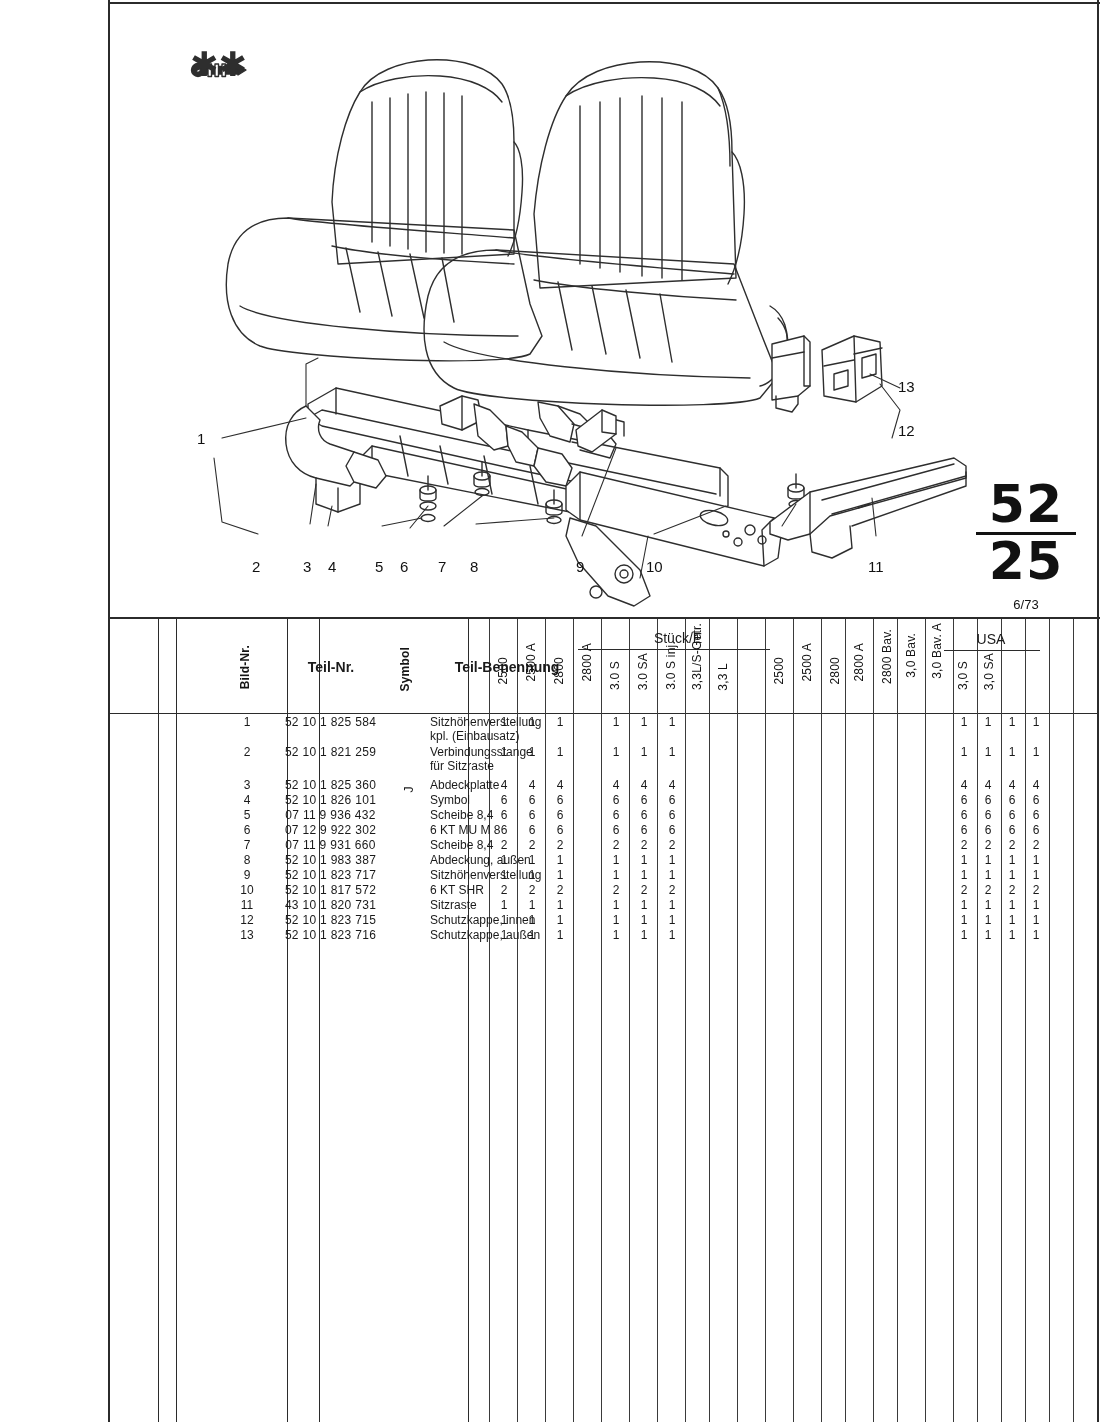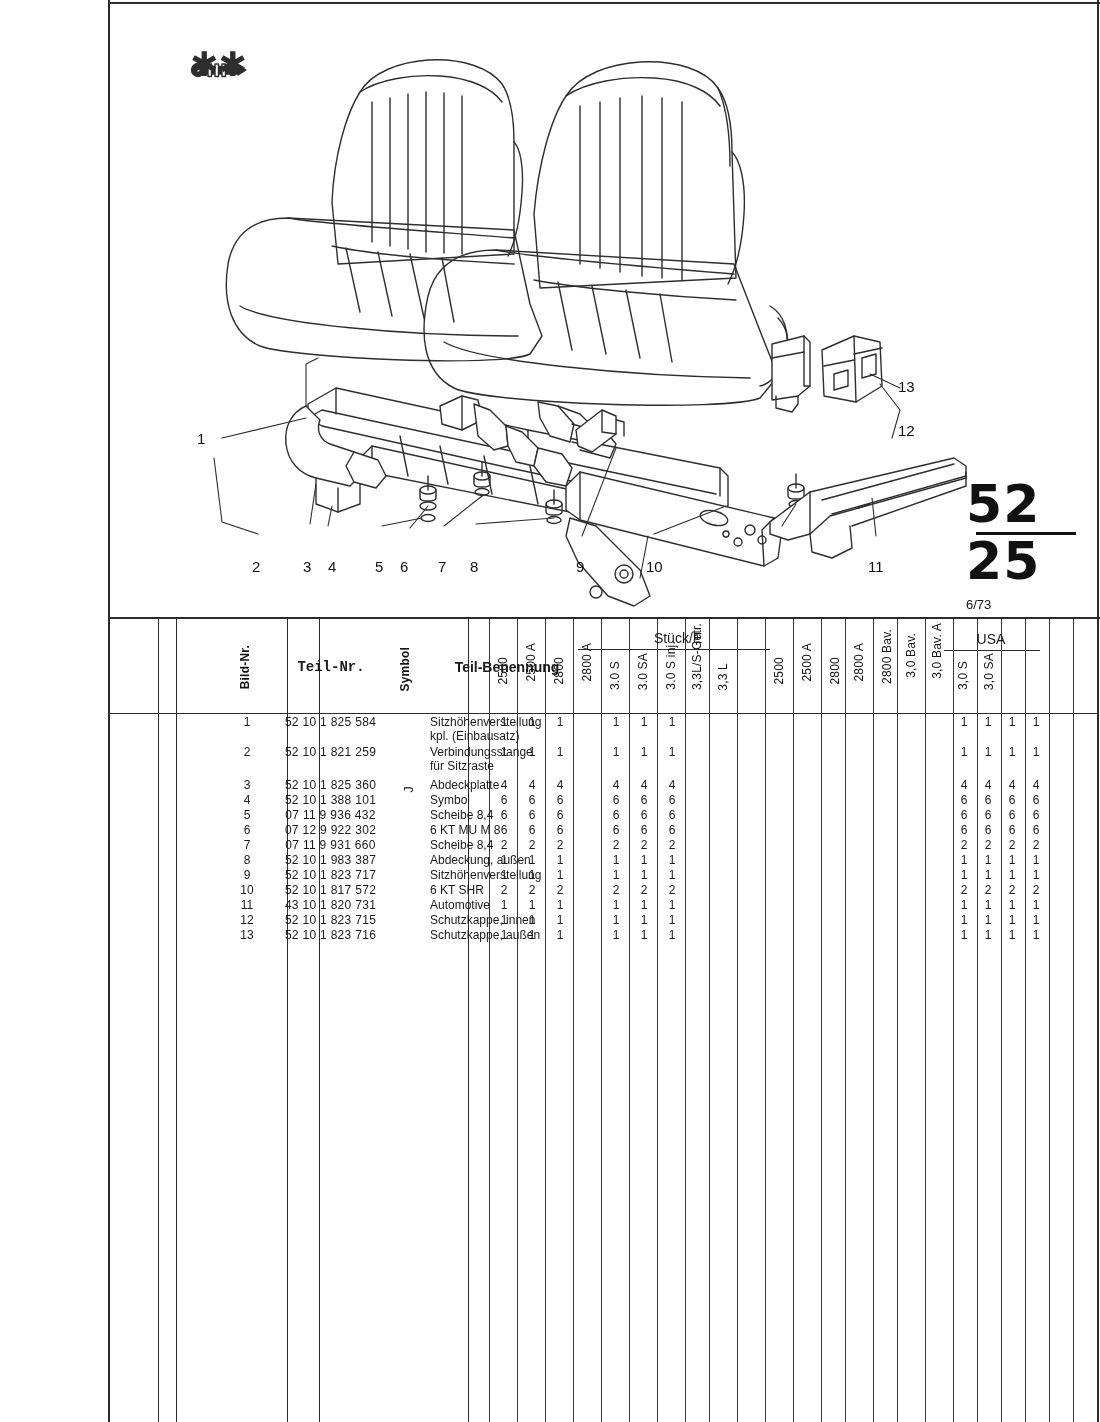--- a/index.html
+++ b/index.html
@@ -61,21 +61,21 @@
     left: 110px; top: 6px;
     width: 988px; height: 610px;
   }
   .illus svg { display: block; }
 
   
   .section-block {
     position: absolute;
     right: 14px; top: 480px;
     width: 120px;
-    text-align: left;
+    text-align: center;
     color: #111;
   }
   .section-block .num {
     font-size: 52px;
     font-weight: bold;
     letter-spacing: 1px;
     line-height: 0.95;
     font-family: "DejaVu Sans", sans-serif;
   }
   .section-block .sep {
@@ -145,21 +145,20 @@
     position: absolute;
     left: 130px; top: 26px;
   }
   .col-teilnr-h {
     position: absolute;
     left: 163px; top: 40px;
     width: 120px;
     text-align: center;
     font-size: 14px;
     font-weight: bold;
-    font-family: Liberation Mono, monospace;
   }
   .col-symbol-h {
     position: absolute;
     left: 290px; top: 28px;
   }
   .col-benennung-h {
     position: absolute;
     left: 330px; top: 40px;
     width: 138px;
     text-align: center;
@@ -530,21 +529,21 @@
         <div class="qty" style="left:526px;">4</div>
         <div class="qty" style="left:554px;">4</div>
         <div class="qty" style="left:846px;">4</div>
         <div class="qty" style="left:870px;">4</div>
         <div class="qty" style="left:894px;">4</div>
         <div class="qty" style="left:918px;">4</div>
       </div>
 
       <div class="row">
         <div class="r-bild">4</div>
-        <div class="r-part">52 10 1 388 101</div>
+        <div class="r-part">52 10 1 826 101</div>
         <div class="r-name">Symbol</div>
         <div class="qty" style="left:386px;">6</div>
         <div class="qty" style="left:414px;">6</div>
         <div class="qty" style="left:442px;">6</div>
         <div class="qty" style="left:498px;">6</div>
         <div class="qty" style="left:526px;">6</div>
         <div class="qty" style="left:554px;">6</div>
         <div class="qty" style="left:846px;">6</div>
         <div class="qty" style="left:870px;">6</div>
         <div class="qty" style="left:894px;">6</div>
@@ -643,21 +642,21 @@
         <div class="qty" style="left:554px;">2</div>
         <div class="qty" style="left:846px;">2</div>
         <div class="qty" style="left:870px;">2</div>
         <div class="qty" style="left:894px;">2</div>
         <div class="qty" style="left:918px;">2</div>
       </div>
 
       <div class="row">
         <div class="r-bild">11</div>
         <div class="r-part">43 10 1 820 731</div>
-        <div class="r-name">Automotive</div>
+        <div class="r-name">Sitzraste</div>
         <div class="qty" style="left:386px;">1</div>
         <div class="qty" style="left:414px;">1</div>
         <div class="qty" style="left:442px;">1</div>
         <div class="qty" style="left:498px;">1</div>
         <div class="qty" style="left:526px;">1</div>
         <div class="qty" style="left:554px;">1</div>
         <div class="qty" style="left:846px;">1</div>
         <div class="qty" style="left:870px;">1</div>
         <div class="qty" style="left:894px;">1</div>
         <div class="qty" style="left:918px;">1</div>

